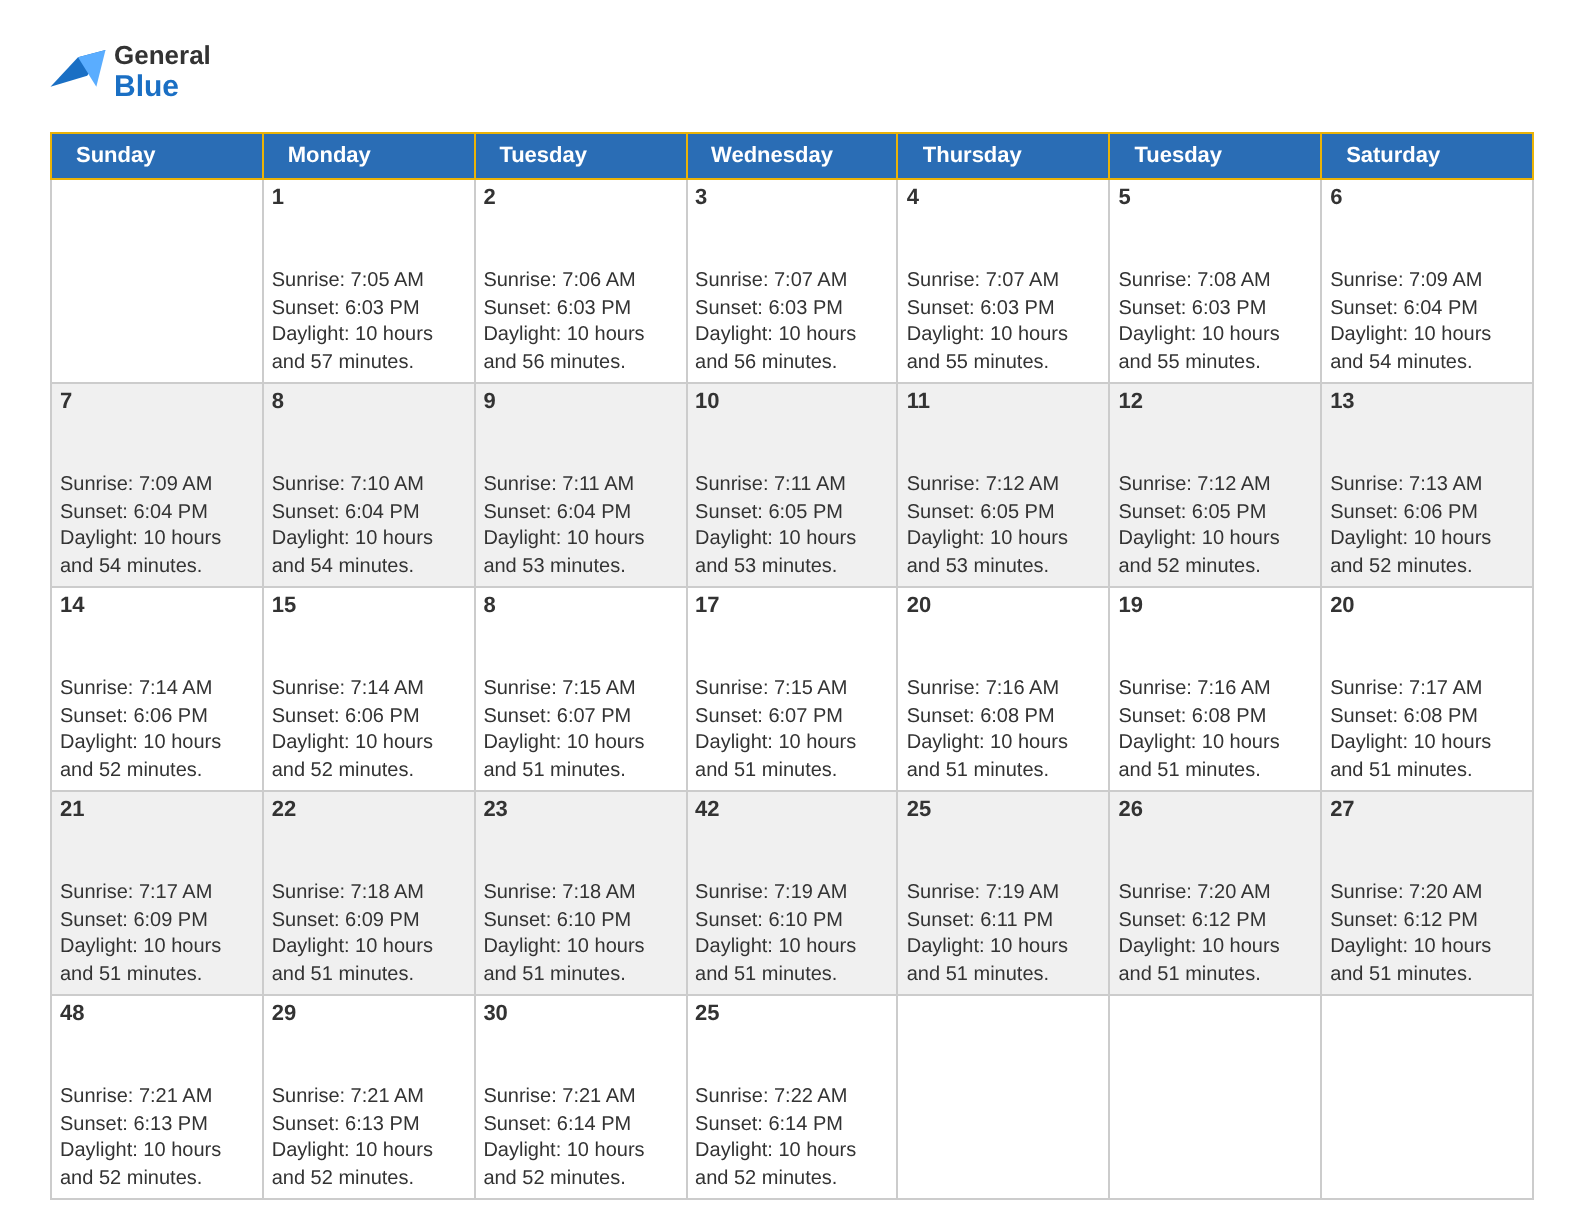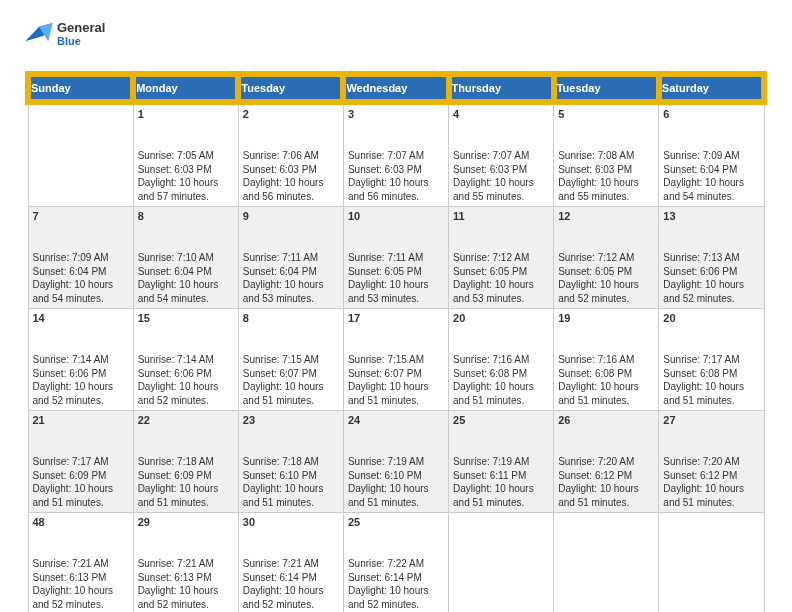--- a/index.html
+++ b/index.html
@@ -14,21 +14,21 @@
       width: 792px;
       height: 612px;
       padding: 20px 25px;
       display: flex;
       flex-direction: column;
     }
     .header {
       display: flex;
       justify-content: space-between;
       align-items: flex-end;
-      margin-bottom: 24px;
+      margin-bottom: 14px;
     }
     .logo {
       display: flex;
       align-items: center;
       gap: 4px;
     }
     .logo-bird {
       width: 28px;
       height: 22px;
     }
@@ -49,23 +49,23 @@
       border: 1px solid #ccc;
       border-collapse: collapse;
       width: 100%;
       table-layout: fixed;
     }
     .calendar th {
       background: #2a6db5;
       color: #fff;
       font-size: 11px;
       font-weight: bold;
-      padding: 5px 0;
+      padding: 5px 12px;
       text-align: left;
-      border: 6px solid #eab308;
+      border: 1px solid #eab308;
     }
     .calendar td {
       border: 1px solid #ccc;
       vertical-align: top;
       padding: 3px 4px;
       font-size: 9px;
       color: #333;
       height: 78px;
     }
     .day-num {
@@ -96,21 +96,21 @@
 
 <div class="page">
   <div class="header">
     <div class="logo">
       <svg class="logo-bird" viewBox="0 0 30 24" xmlns="http://www.w3.org/2000/svg">
         <polygon points="0,20 15,4 30,0 20,14" fill="#1a6fc4"></polygon>
         <polygon points="15,4 30,0 25,20" fill="#5aadff"></polygon>
       </svg>
       <div>
         <div style="font-size:13px;font-weight:bold;color:#333;">General</div>
-        <div style="font-size:11px;font-weight:bold;color:#1a6fc4;">Blue</div>
+        <div style="font-size:15px;font-weight:bold;color:#1a6fc4;">Blue</div>
       </div>
     </div>
     <div class="title-block">
       <div class="month-title"></div>
       <div class="location"></div>
     </div>
   </div>
 
   <table class="calendar" id="cal-table">
     <thead>
@@ -288,21 +288,21 @@
 and 51 minutes.</div>
           </td>
           <td>
             <span class="day-num">23</span>
             <div class="day-info" style="white-space: pre-line;">Sunrise: 7:18 AM
 Sunset: 6:10 PM
 Daylight: 10 hours
 and 51 minutes.</div>
           </td>
           <td>
-            <span class="day-num">24</span>
+            <span class="day-num">42</span>
             <div class="day-info" style="white-space: pre-line;">Sunrise: 7:19 AM
 Sunset: 6:10 PM
 Daylight: 10 hours
 and 51 minutes.</div>
           </td>
           <td>
             <span class="day-num">25</span>
             <div class="day-info" style="white-space: pre-line;">Sunrise: 7:19 AM
 Sunset: 6:11 PM
 Daylight: 10 hours

